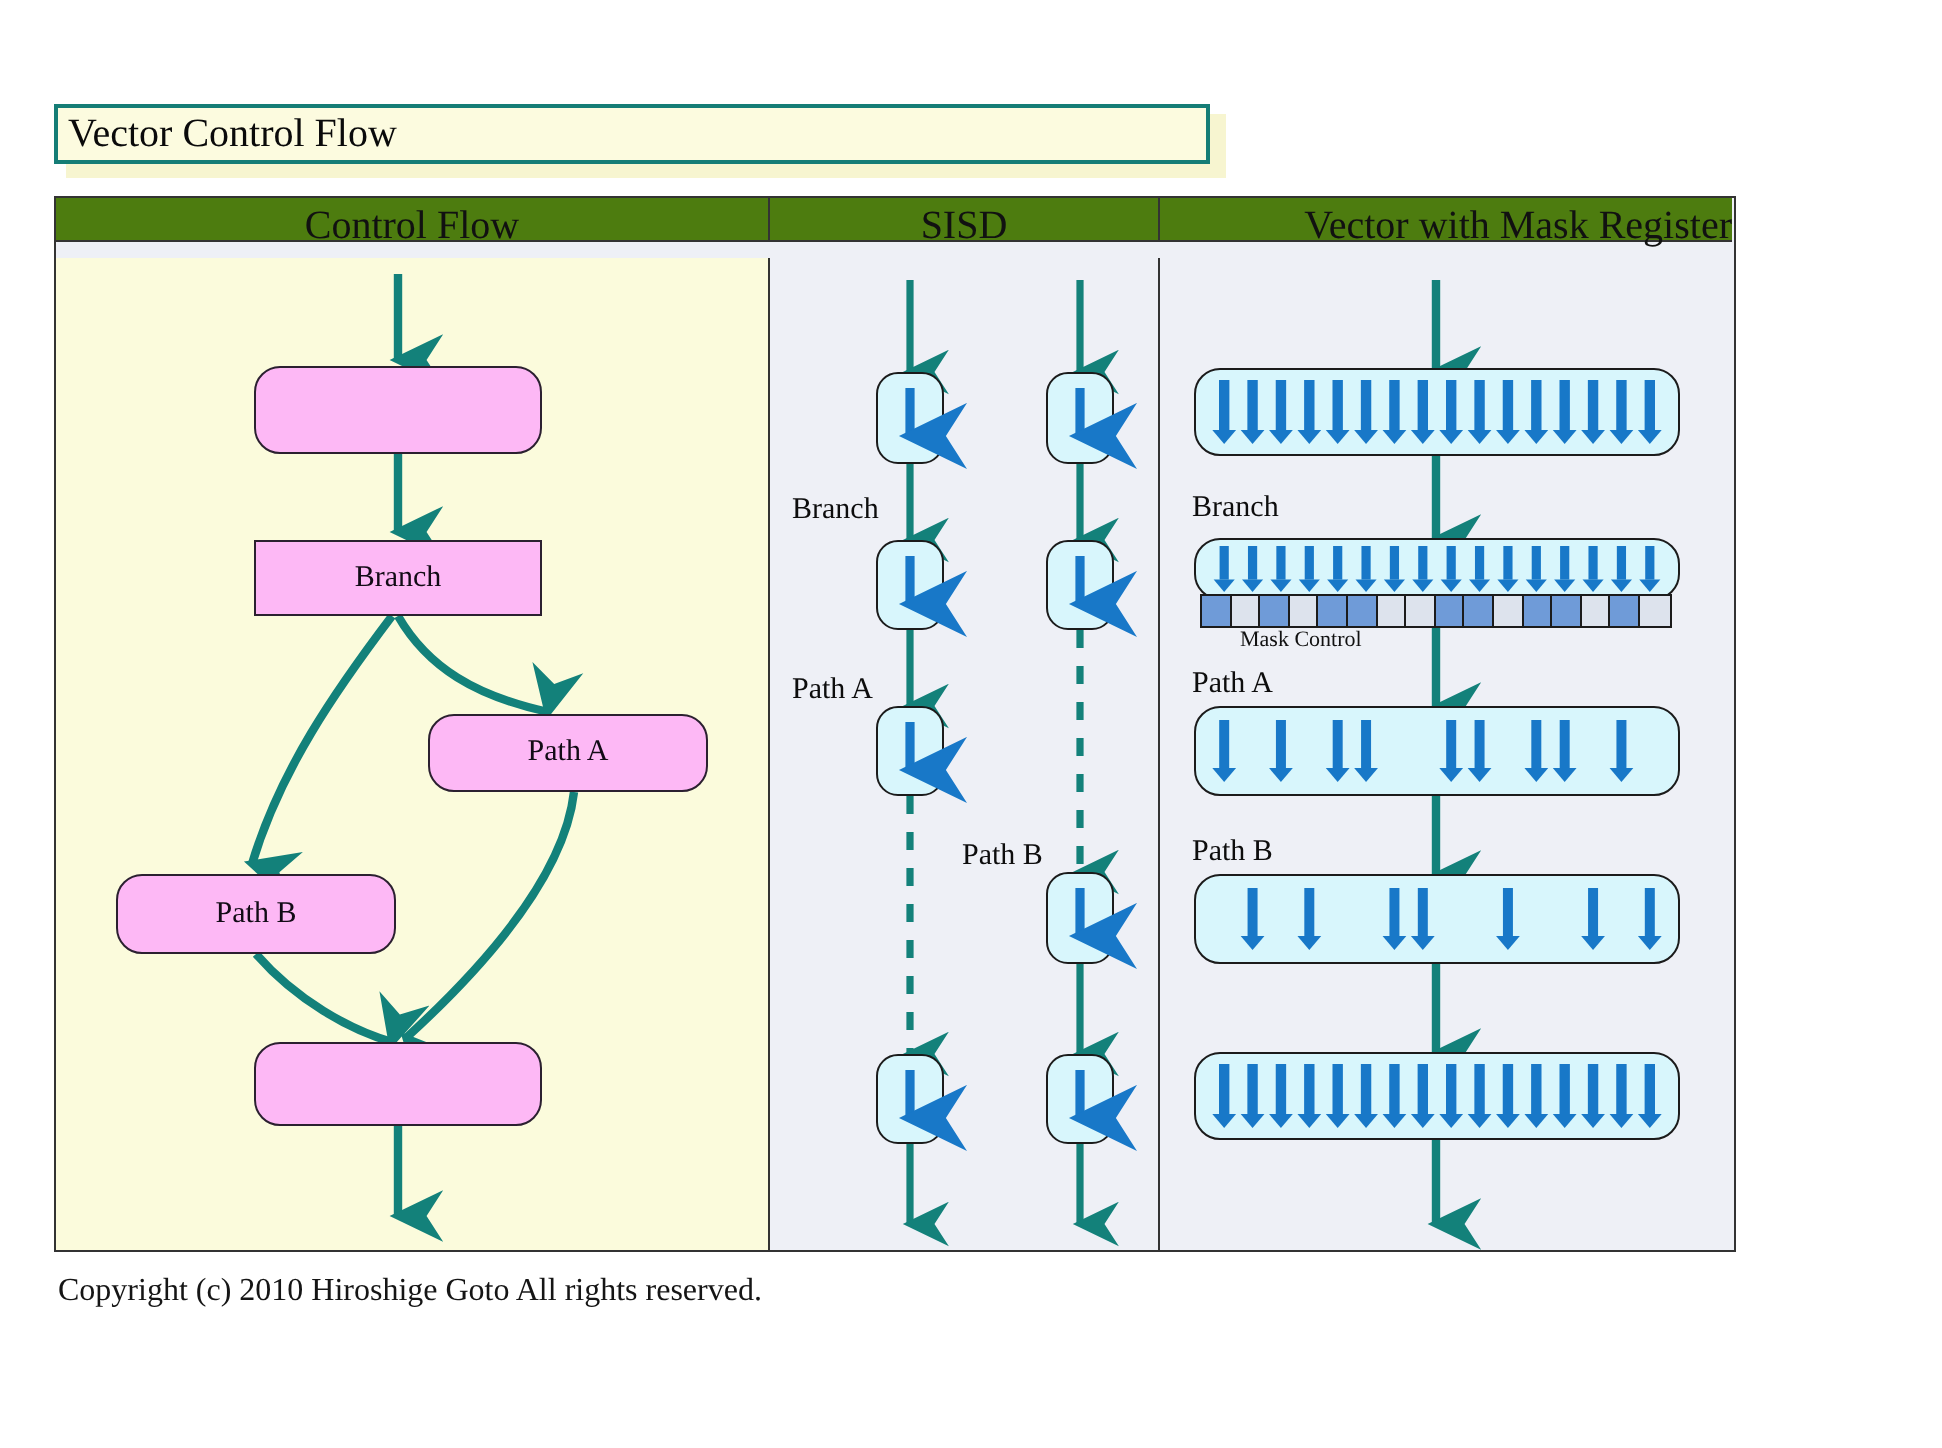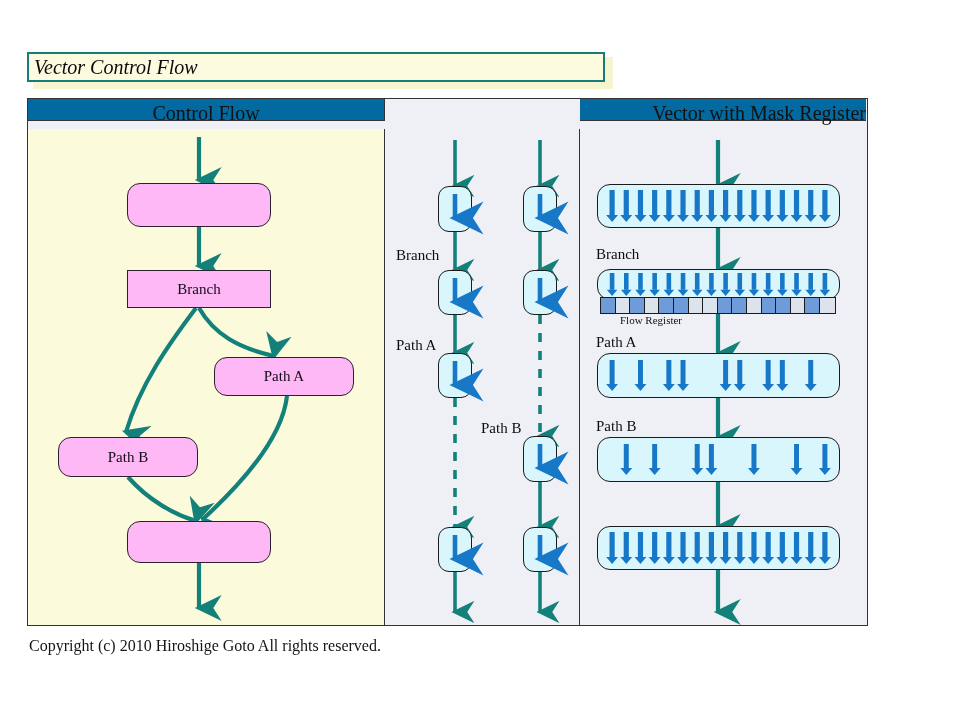--- a/index.html
+++ b/index.html
@@ -16,30 +16,29 @@
   }
   #title-banner{
     position:absolute;left:27px;top:52px;width:578px;height:30px;
     background:#fcfbdf;border:2.5px solid #157d76;
     box-sizing:border-box;
   }
   #title-text{
     position:absolute;left:34px;top:53px;width:560px;height:28px;
     line-height:28px;font-size:20px;color:#0a0a0a;
     white-space:nowrap;
-    font-style:italic;
   }
 
   
   #table-frame{
     position:absolute;left:27px;top:98px;width:841px;height:528px;
     border:1.5px solid #333333;box-sizing:border-box;background:#eef0f6;
   }
   .hdr{
-    position:absolute;top:0;height:22px;background:#0369a1;
+    position:absolute;top:0;height:22px;background:#4d7c0f;
     border-bottom:1.5px solid #333333;box-sizing:border-box;
     text-align:center;line-height:29px;font-size:20px;color:#111;
     white-space:nowrap;
   }
   #hdr-control{left:0;width:357px;border-right:1.5px solid #333333;}
   #hdr-sisd{left:357px;width:195px;border-right:1.5px solid #333333;}
   #hdr-vector{left:552px;width:286px;text-align:right;}
 
   .colbody{position:absolute;top:30px;height:496px;box-sizing:border-box;}
   #col-control{left:0;width:357px;background:#fbfbdc;border-right:1.5px solid #333333;}
@@ -89,20 +88,21 @@
 </head>
 <body>
 
 <div id="title-shadow"></div>
 <div id="title-banner"></div>
 <div id="title-text">Vector Control Flow</div>
 
 <div id="table-frame">
 
   <div class="hdr" id="hdr-control">Control Flow</div>
+  <div class="hdr" id="hdr-sisd">SISD</div>
   <div class="hdr" id="hdr-vector">Vector with Mask Register</div>
 
   <div class="colbody" id="col-control"></div>
   <div class="colbody" id="col-sisd"></div>
   <div class="colbody" id="col-vector"></div>
 </div>
 
 <svg width="971" height="724">
   <defs>
     <marker id="ah" markerWidth="7" markerHeight="7" refX="3.1" refY="5.4" orient="auto">
@@ -328,19 +328,19 @@
     <div class="cell off"></div>
     <div class="cell on"></div>
     <div class="cell on"></div>
     <div class="cell off"></div>
     <div class="cell on"></div>
     <div class="cell on"></div>
     <div class="cell off"></div>
     <div class="cell on"></div>
     <div class="cell off"></div>
   </div>
-<div id="mask-label">Flow Register</div>
+<div id="mask-label">Mask Control</div>
 
 <div class="dlabel" style="left:596px;top:246px;">Branch</div>
 <div class="dlabel" style="left:596px;top:334px;">Path A</div>
 <div class="dlabel" style="left:596px;top:418px;">Path B</div>
 
 <div id="copyright">Copyright (c) 2010 Hiroshige Goto All rights reserved.</div>
 
 </body></html>

